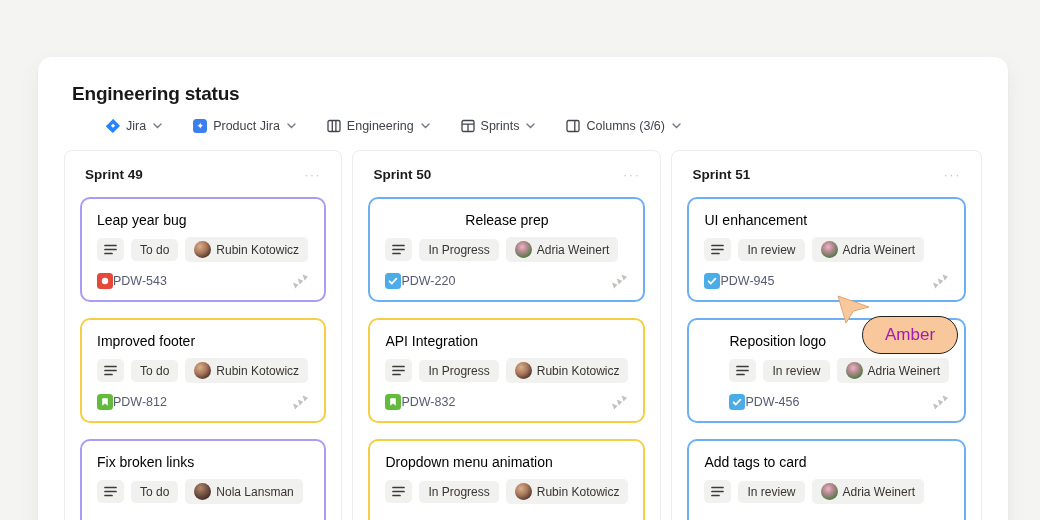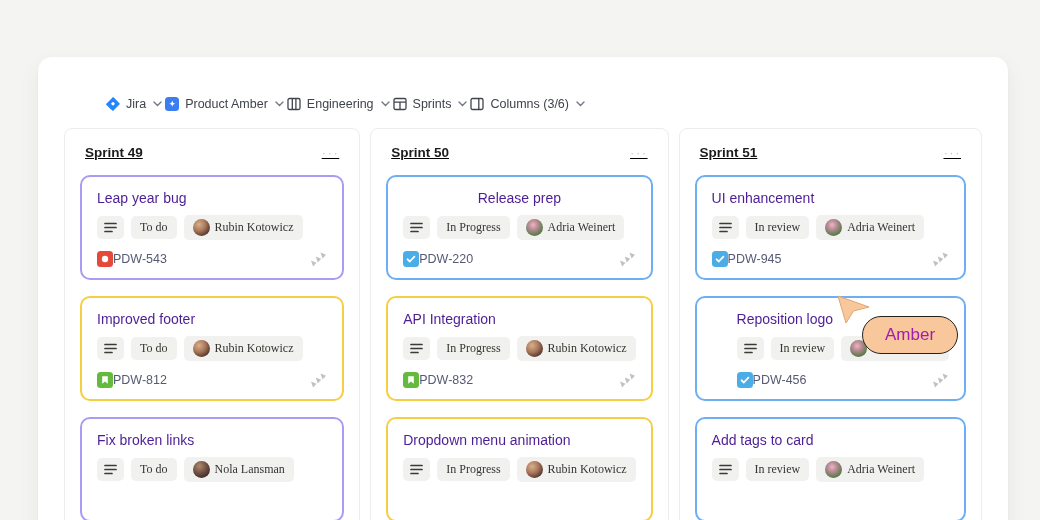--- a/index.html
+++ b/index.html
@@ -7,40 +7,40 @@
   body { font-family:"Liberation Sans", sans-serif; }
   .page { position:relative; width:1040px; height:520px; background:#f4f4f3; overflow:hidden; }
 
   .panel { position:absolute; left:38px; top:57px; width:970px; height:520px;
            background:#ffffff; border-radius:14px;
            box-shadow:0 1px 2px rgba(0,0,0,.05), 0 8px 22px rgba(0,0,0,.06); }
 
   .doc-header { padding:26px 34px 0; }
   .doc-title { font-size:19px; font-weight:700; color:#191918; letter-spacing:-.2px; }
 
-  .toolbar { display:flex; align-items:center; gap:3px; margin-top:14px; padding:0 34px; }
+  .toolbar { display:flex; align-items:center; gap:31px; margin-top:14px; padding:0 34px; }
   .tb-item { display:flex; align-items:center; gap:6px; font-size:12.5px; color:#3F434B; cursor:pointer; }
   .tb-item .lbl { line-height:14px; }
   .pt-icon { width:14px; height:14px; border-radius:3.5px; background:#3B7EF0; color:#fff;
              display:flex; align-items:center; justify-content:center; font-size:9px; line-height:1; }
   .chev { margin-left:1px; display:flex; }
 
   .board { display:flex; gap:10px; margin:17px 26px 0; }
   .column { flex:1; background:#fff; border:1px solid #ECECEA; border-radius:8px;
             padding:10px 15px; min-height:430px; }
-  .col-head { display:flex; justify-content:space-between; align-items:center; padding:6px 5px 0; margin-bottom:15px;text-decoration:underline; }
+  .col-head { display:flex; justify-content:space-between; align-items:center; padding:6px 5px 0; margin-bottom:15px; }
   .col-title { font-size:13.5px; font-weight:700; color:#1C1C1B; }
   .col-menu { color:#C7C6C3; font-size:13px; letter-spacing:1.5px; cursor:pointer; line-height:10px; }
 
   .card { border:2px solid #ddd; border-radius:10px; background:#fff;
           padding:13px 15px 11px; margin-bottom:16px; }
-  .card-title { font-size:14px; font-weight:500; color:#4c1d95; margin-bottom:9px; }
+  .card-title { font-size:14px; font-weight:500; color:#000000; margin-bottom:9px; }
   .chips { display:flex; align-items:center; gap:7px; margin-bottom:11px; }
   .chip { background:#F1F1EF; border-radius:5px; font-size:12px; color:#37352F;
-          padding:4px 9px; display:flex; align-items:center; gap:5px; white-space:nowrap; cursor:pointer;font-family:Liberation Serif, serif; }
+          padding:4px 9px; display:flex; align-items:center; gap:5px; white-space:nowrap; cursor:pointer; }
   .icon-chip { padding:6px 7px; }
   .avatar { width:17px; height:17px; border-radius:50%; flex:0 0 auto; }
   .avatar[data-avatar="rubin"] { background:radial-gradient(circle at 35% 32%, #d9b08c 0%, #a8765a 42%, #4e342b 78%, #2e1f1a 100%); }
   .avatar[data-avatar="adria"] { background:radial-gradient(circle at 42% 35%, #e8b7c4 0%, #b98a94 32%, #5f7d4f 68%, #33472c 100%); }
   .avatar[data-avatar="nola"]  { background:radial-gradient(circle at 38% 30%, #b08968 0%, #6d4c41 48%, #33261f 85%); }
 
   .card-footer { display:flex; align-items:center; }
   .ticket { font-size:12.5px; color:#565A73; cursor:pointer; }
   .spacer { flex:1; }
   .type-icon { width:16px; height:16px; display:flex; }
@@ -55,39 +55,40 @@
                   background:#F8C89C; border:1.6px solid #26211C; border-radius:24px;
                   padding:8px 22px; font-size:17px; color:#a21caf; }
 </style>
 </head>
 <body>
 
 <div class="page">
   <div class="panel">
 
     <div class="doc-header">
+      <div class="doc-title">Engineering status</div>
 
       <div class="toolbar">
         <div class="tb-item">
           <span style="display:flex">
             <svg width="14" height="14" viewBox="0 0 16 16">
                 <path fill="#2684FF" d="M15.6 7.4L8.6.4 8 0 2.7 5.3.3 7.7c-.4.3-.4.9 0 1.2l4.8 4.8L8 16l5.3-5.3.1-.1 2.2-2.2c.3-.3.3-.8 0-1zM8 10.1L5.6 7.7 8 5.3l2.4 2.4L8 10.1z"></path>
               </svg>
           </span>
           <span class="lbl">Jira</span>
           <span class="chev">
             <svg width="9" height="6" viewBox="0 0 9 6" fill="none" stroke="#737A84" stroke-width="1.4" stroke-linecap="round">
                 <path d="M1 1l3.5 3.5L8 1"></path>
               </svg>
           </span>
         </div>
 
         <div class="tb-item">
           <span class="pt-icon">✦</span>
-          <span class="lbl">Product Amber</span>
+          <span class="lbl">Product Jira</span>
           <span class="chev">
             <svg width="9" height="6" viewBox="0 0 9 6" fill="none" stroke="#737A84" stroke-width="1.4" stroke-linecap="round">
                 <path d="M1 1l3.5 3.5L8 1"></path>
               </svg>
           </span>
         </div>
 
         <div class="tb-item">
           <span style="display:flex">
             <svg width="14" height="14" viewBox="0 0 14 14" fill="none" stroke="#40444C" stroke-width="1.3">

